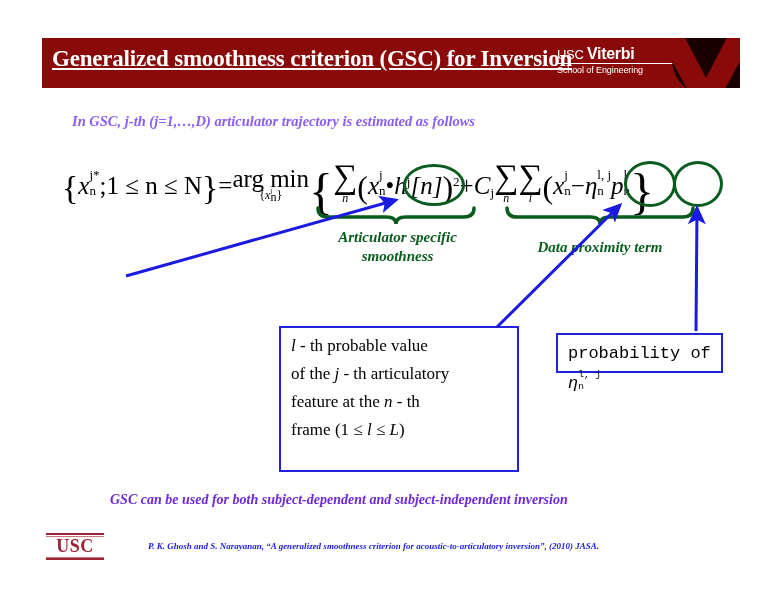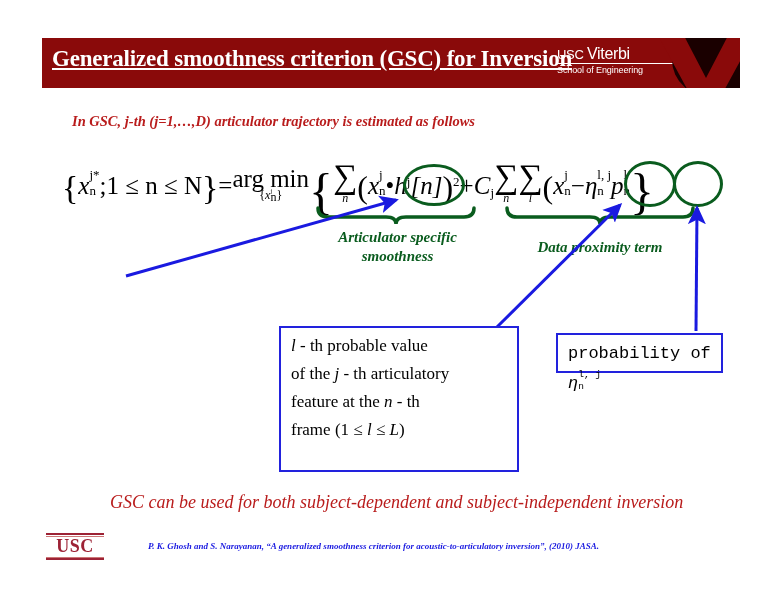--- a/index.html
+++ b/index.html
@@ -54,21 +54,21 @@
     font-size: 12px;
     line-height: 14px;
     white-space: nowrap;
   }
   .viterbi-usc {
     font-weight: normal;
     font-size: 13px;
     letter-spacing: -0.3px;
   }
   .viterbi-name {
-    font-weight: normal;
+    font-weight: bold;
     font-size: 16px;
     letter-spacing: -0.3px;
   }
   .viterbi-rule {
     height: 1px;
     background: #ffffff;
     margin: 1px 0 1px 0;
     width: 118px;
   }
   .viterbi-row2 {
@@ -91,21 +91,21 @@
   .intro {
     position: absolute;
     left: 72px;
     top: 112px;
     width: 620px;
     font-family: "Liberation Serif", serif;
     font-style: italic;
     font-weight: bold;
     font-size: 14.5px;
     line-height: 19px;
-    color: #b91c1c;
+    color: #8b5cf6;
   }
 
   
   .eq {
     position: absolute;
     left: 62px;
     top: 160px;
     width: 700px;
     height: 60px;
     font-family: "Liberation Serif", serif;
@@ -210,23 +210,23 @@
     pointer-events: none;
   }
 
   
   .bottom-note {
     position: absolute;
     left: 110px;
     top: 492px;
     font-family: "Liberation Serif", serif;
     font-style: italic;
-    font-weight: normal;
-    font-size: 18px;
-    color: #b91c1c;
+    font-weight: bold;
+    font-size: 14px;
+    color: #6d28d9;
     white-space: nowrap;
   }
 
   
   .usc-logo {
     position: absolute;
     left: 46px;
     top: 533px;
     width: 58px;
   }

